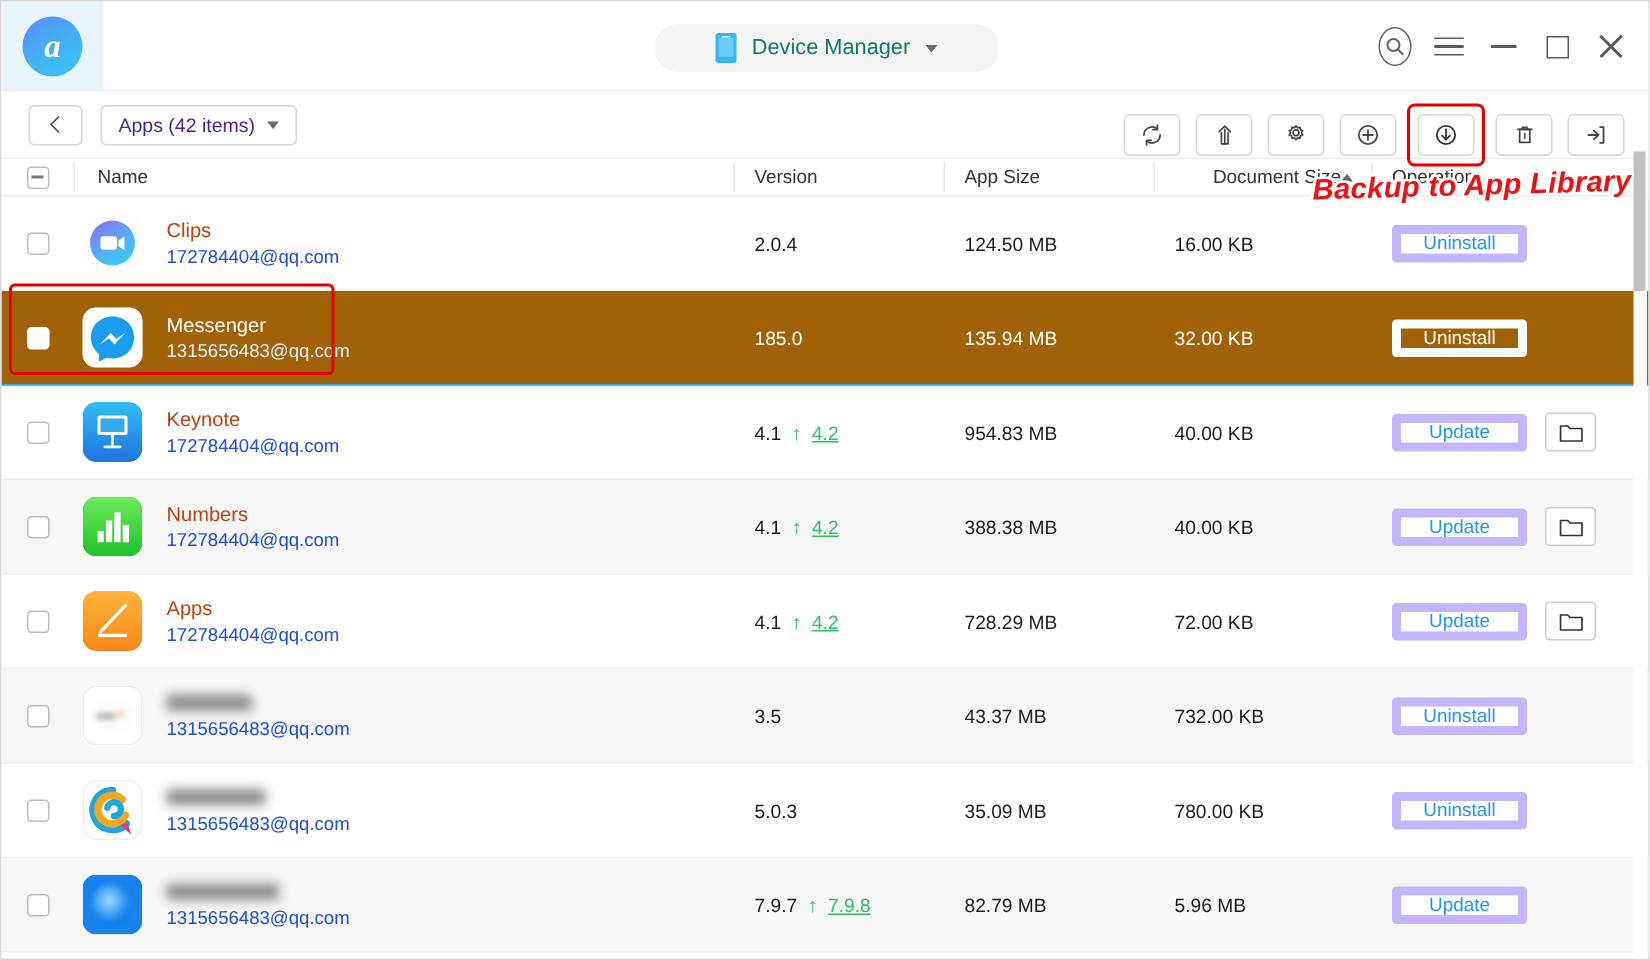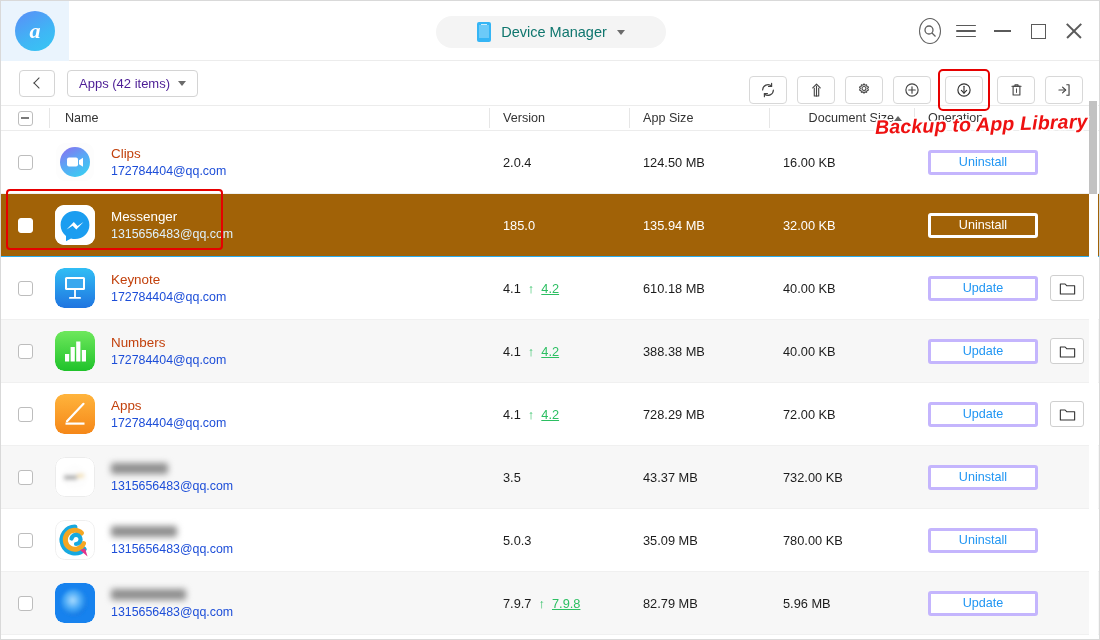--- a/index.html
+++ b/index.html
@@ -224,22 +224,22 @@
     color: transparent;
     border-radius: 2px;
     display: inline-block;
     height: 11px;
     margin-top: 2px; margin-bottom: 2px;
   }
   .ver-new { color: #2cbf62; text-decoration: underline; font-size: 12.8px;}
   .ver-arrow { color: #2cbf62; font-size: 13px; line-height: 1; }
 
   .op-btn {
-    width: 110px; height: 25px;
-    border: 3px solid #c4b5fd; border-radius: 3px;
+    width: 90px; height: 25px;
+    border: 6px solid #c4b5fd; border-radius: 3px;
     background: #fff; color: #2196f3;
     font-size: 12.6px;
     display:flex; align-items:center; justify-content:center;
     font-family: "Liberation Sans", sans-serif;
   }
   .row.selected .op-btn { background: transparent; border-color: #fff; color: #fff; }
   .folder-btn {
     width: 34px; height: 26px;
     border: 1px solid #cfcfcf; border-radius: 3px; background: #fff;
     display:flex; align-items:center; justify-content:center;
@@ -505,21 +505,21 @@
       <span class="app-meta">
         <span class="app-name">Keynote</span>
         <span class="app-acct">172784404@qq.com</span>
       </span>
     </div>
     <div class="c-ver">
           <span>4.1</span>
        <span class="ver-arrow">↑</span>
        <span class="ver-new">4.2</span>
         </div>
-    <div class="c-app">610.18 MB</div>
+    <div class="c-app">954.83 MB</div>
     <div class="c-doc">40.00 KB</div>
     <div class="c-op">
       <span class="op-btn">Update</span>
       <span class="folder-btn">
             <svg width="17" height="15" viewBox="0 0 20 17">
     <path d="M1.6 15V3.2h5.6l1.8 2h9.4V15z" fill="none" stroke="#333" stroke-width="1.3" stroke-linejoin="round"></path>
   </svg>
           </span>
     </div>
       </div>

